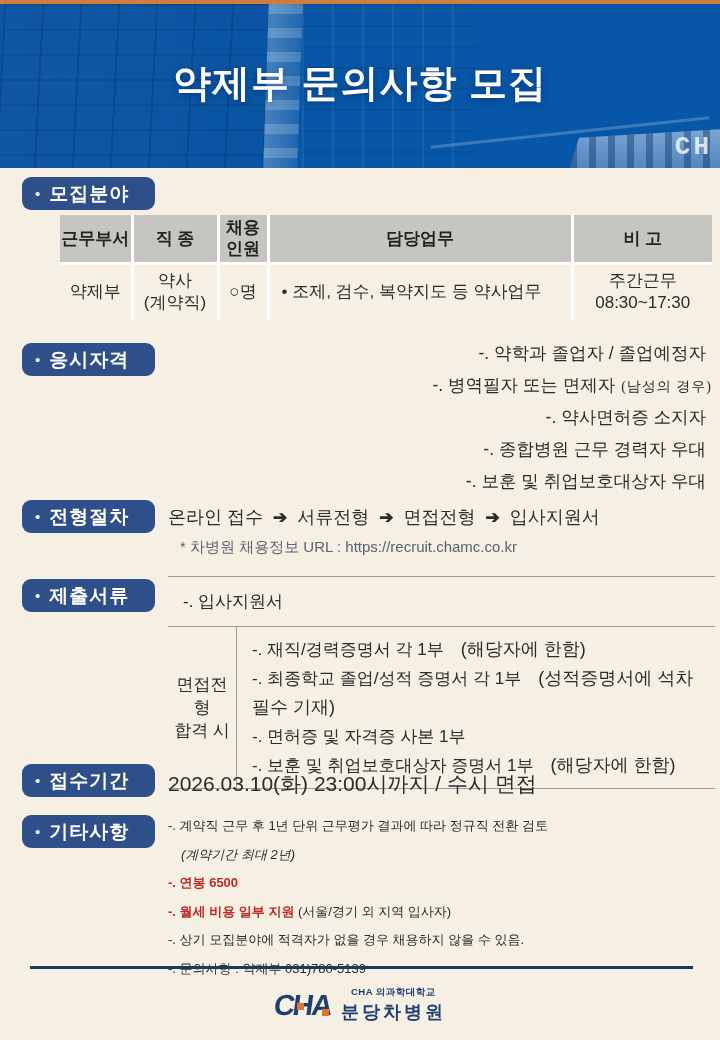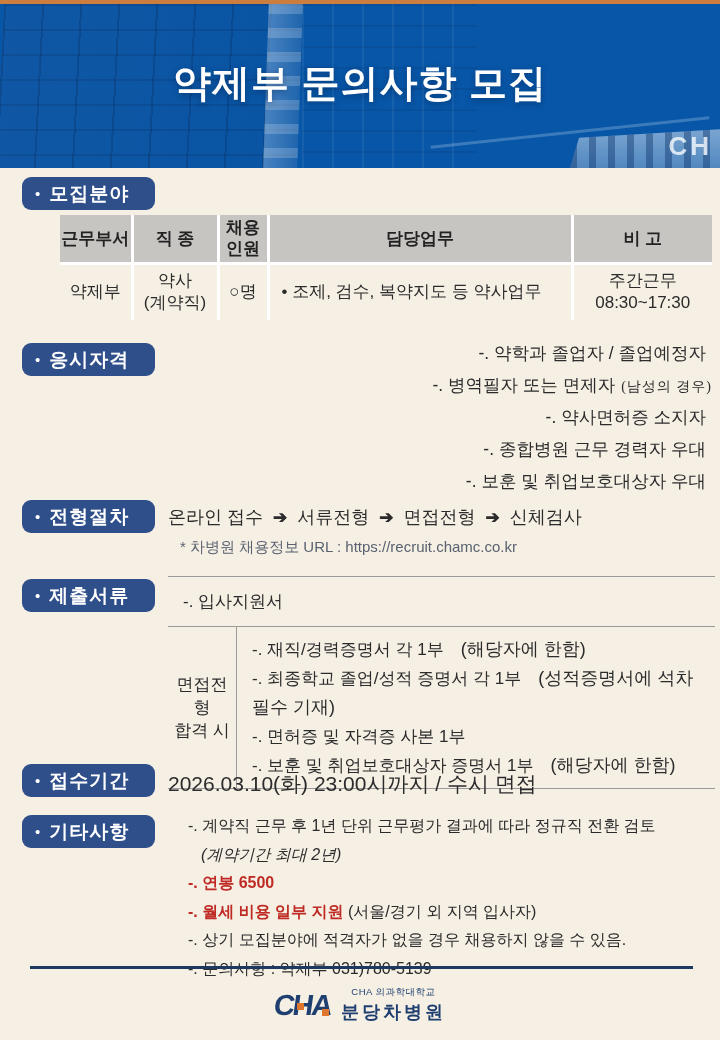--- a/index.html
+++ b/index.html
@@ -36,21 +36,21 @@
   }
   .h-roof { position:absolute; right:10px; bottom:34px; width:280px; height:3px;
     background:rgba(180,210,240,0.30); transform:rotate(-6deg); }
   .h-build-br { position:absolute; right:0; bottom:0; width:150px; height:42px;
     background:
       repeating-linear-gradient(90deg, rgba(15,55,110,0.45) 0 7px, transparent 7px 19px),
       linear-gradient(180deg, rgba(225,235,245,0.55), rgba(190,210,230,0.40));
     clip-path:polygon(0 100%, 6% 28%, 100% 8%, 100% 100%);
   }
   .h-sign { position:absolute; right:8px; bottom:6px; font-size:26px; font-weight:bold;
-    color:rgba(238,244,250,0.85); letter-spacing:3px; }
+    color:rgba(238,244,250,0.85); letter-spacing:3px;font-family:Liberation Mono, monospace; }
   .h-title { position:absolute; top:58px; left:0; width:720px; text-align:center;
     color:#ffffff; font-size:38px; font-weight:bold; letter-spacing:1px;
     text-shadow:0 2px 6px rgba(0,30,70,0.45); }
 
   
   .badge { display:flex; align-items:center; width:133px; height:33px; flex:0 0 133px;
     background:#2f4f8b; border-radius:9px; color:#fff; padding-left:13px; }
   .badge .dot { font-size:15px; margin-right:9px; line-height:1; }
   .badge .blabel { font-size:19px; font-weight:bold; letter-spacing:1px; }
 
@@ -92,36 +92,36 @@
   .docs-row.r1 { min-height:50px; }
   .doc-item { line-height:29px; }
   .doc-note { font-size:18px; margin-left:17px; }
 
   
   .sec-period { top:764px; }
   .period-text { font-size:21px; padding-top:6px; }
 
   
   .sec-other { top:812px; }
-  .o-line { font-size:16px; line-height:28.5px;margin-left:20px; }
+  .o-line { font-size:13px; line-height:28.5px; }
   .o-red { color:#bf2a24; font-weight:bold; }
   .o-sub { padding-left:13px;font-style:italic; }
 
   
   .divider { position:absolute; top:966px; left:30px; width:663px; height:3px; background:#1c3a60; }
   .footer { position:absolute; top:986px; left:0; width:720px; display:flex;
     justify-content:center; align-items:center; gap:10px; }
   .cha-mark { position:relative; }
   .cha-text { display:inline-block; font-weight:bold; font-size:29px; color:#1f3f70;
     letter-spacing:-2px; transform:skewX(-8deg); }
   .sq { position:absolute; width:7px; height:7px; background:#e0762c; }
   .sq1 { left:23px; top:14px; }
   .sq2 { right:2px; bottom:6px; }
   .logo-text { text-align:center; color:#1f3f70; }
-  .logo-univ { font-size:9.5px; font-weight:normal; letter-spacing:0.5px; }
+  .logo-univ { font-size:9.5px; font-weight:bold; letter-spacing:0.5px; }
   .logo-hosp { font-size:18px; font-weight:bold; letter-spacing:3px; margin-top:1px; }
 </style>
 </head>
 <body>
 
 <div class="page">
 
   <div class="header">
     <div class="h-grid-left"></div>
     <div class="h-strip"></div>
@@ -185,21 +185,21 @@
     </div>
   </div>
 
   <div class="sec sec-proc">
     <div class="badge">
       <span class="dot">•</span>
       <span class="blabel">전형절차</span>
     </div>
     <div class="content">
       <div class="steps">
-        <span>온라인 접수</span><span class="arrow">➔</span><span>서류전형</span><span class="arrow">➔</span><span>면접전형</span><span class="arrow">➔</span><span>신체검사</span>
+        <span>온라인 접수</span><span class="arrow">➔</span><span>서류전형</span><span class="arrow">➔</span><span>면접전형</span><span class="arrow">➔</span><span>입사지원서</span>
       </div>
       <div class="proc-note">* 차병원 채용정보 URL : https://recruit.chamc.co.kr</div>
     </div>
   </div>
 
   <div class="sec sec-docs">
     <div class="badge" style="margin-top:3px;">
       <span class="dot">•</span>
       <span class="blabel">제출서류</span>
     </div>

